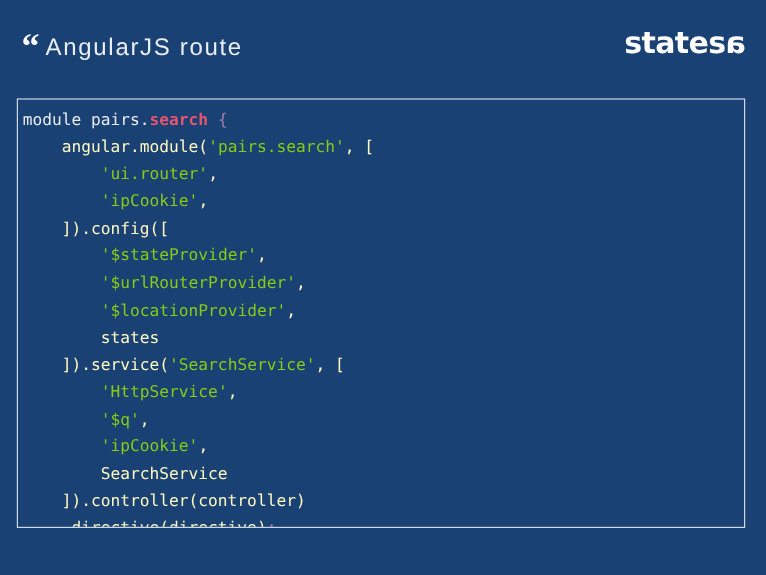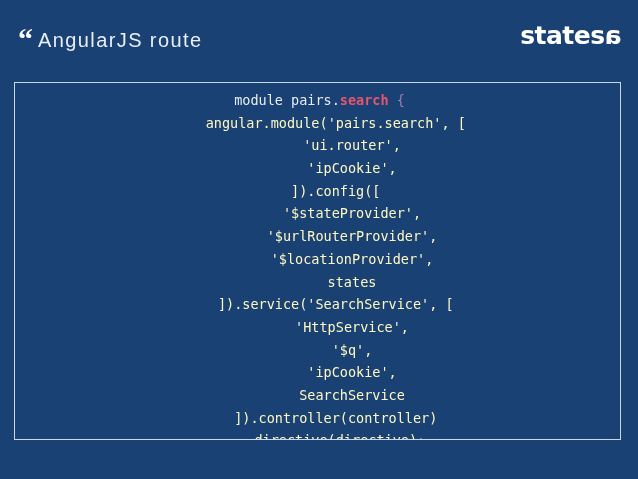--- a/index.html
+++ b/index.html
@@ -82,34 +82,33 @@
     overflow: hidden;
     padding: 6px 0 0 4px;
   }
 
   #code-lines {
     font-family: "DejaVu Sans Mono", "Liberation Mono", monospace;
     font-size: 13.5px;
     line-height: 22.7px;
     white-space: pre;
     color: #dfe6ef;
-    text-align: center;
   }
 
   .code-line {
     white-space: pre;
     height: 22.7px;
   }
 
   
   .tok-plain   { color: #fef9c3; }
   .tok-kw      { color: #e8ecf2; }
   .tok-name    { color: #e6556f; font-weight: bold; }
   .tok-brace   { color: #9b7fb0; }
-  .tok-string  { color: #fef9c3; }
+  .tok-string  { color: #84cc16; }
   .tok-semi    { color: #a87fc4; }
 </style>
 </head>
 <body>
 
 <div id="header">
 
   <div id="title-group">
     <span id="quote-icon">“</span>
     <span id="page-title">AngularJS route</span>

